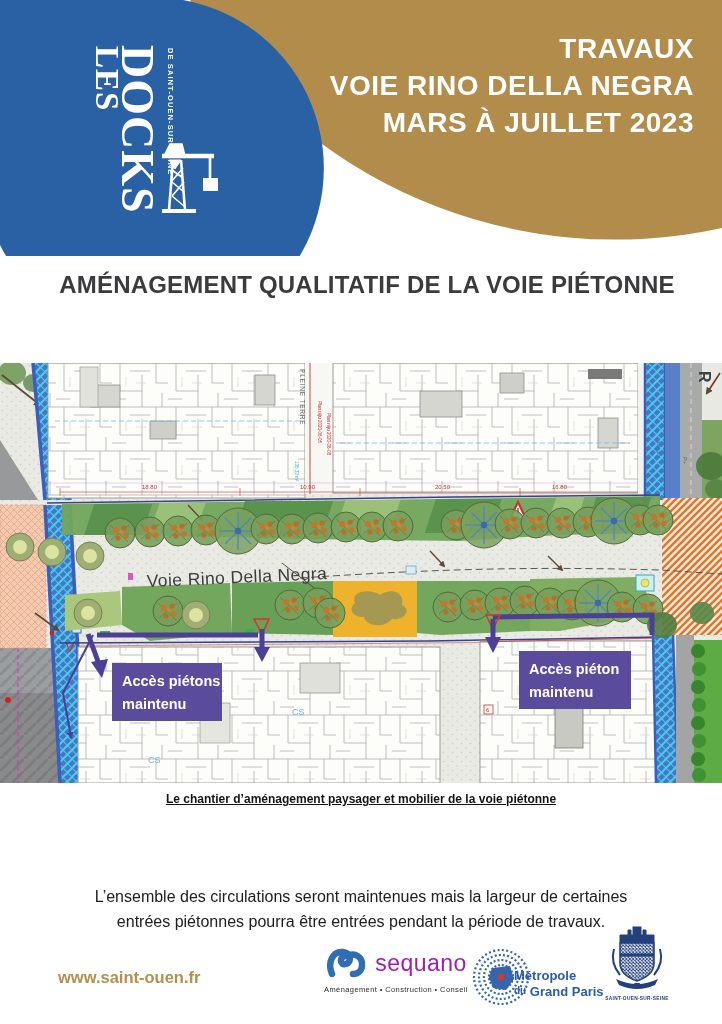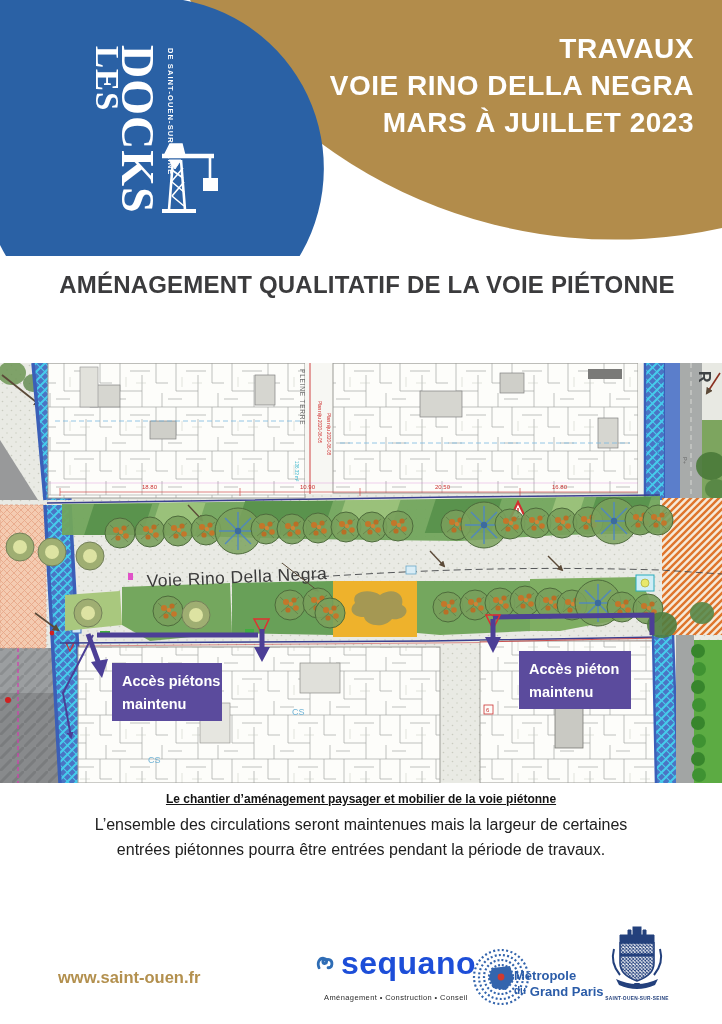--- a/index.html
+++ b/index.html
@@ -8,28 +8,28 @@
   .abs{position:absolute;}
   
   .hdr-svg{position:absolute;top:0;left:0;}
   
   .title{position:absolute;top:266px;left:6px;width:722px;text-align:center;
          font-weight:800;font-size:24px;line-height:37px;color:#3b3b3d;letter-spacing:.2px;}
   
   .p1{position:absolute;top:787px;left:30px;width:662px;text-align:center;
       font-weight:700;font-size:12px;line-height:25px;color:#141414;}
   .p1 span{text-decoration:underline;}
-  .p2{position:absolute;top:812px;left:40px;width:642px;text-align:center;
+  .p2{position:absolute;top:884px;left:40px;width:642px;text-align:center;
       font-weight:400;font-size:16px;line-height:25px;color:#202020;}
   
   .site{position:absolute;left:58px;top:968px;font-weight:700;font-size:16.5px;color:#b3904e;text-align:center;}
   .seq{position:absolute;left:316px;top:944px;width:160px;text-align:center;}
   .seq-row{display:flex;align-items:center;justify-content:center;gap:6px;}
-  .seq-name{font-weight:700;font-size:32px;color:#1d4ed8;letter-spacing:.5px;}
-  .seq-tag{margin-top:11px;font-size:7.5px;color:#2c2c2c;letter-spacing:.4px;white-space:nowrap;}
+  .seq-name{font-weight:400;font-size:23px;color:#a21caf;letter-spacing:.5px;}
+  .seq-tag{margin-top:3px;font-size:7.5px;color:#2c2c2c;letter-spacing:.4px;white-space:nowrap;}
   .mgp{position:absolute;left:470px;top:946px;width:130px;height:70px;}
   .mgp-text{position:absolute;left:44px;top:22px;color:#2b5ca8;font-weight:700;line-height:15px;
             font-size:13px;white-space:nowrap;}
   .mgp-text .du{font-size:10px;vertical-align:2px;}
   .coat{position:absolute;left:602px;top:925px;width:70px;text-align:center;}
   .coat-cap{font-size:4.8px;font-weight:700;color:#23407c;letter-spacing:.3px;margin-top:1px;}
   svg text{font-family:"Liberation Sans",sans-serif;}
   .serif{font-family:"Liberation Serif",serif;}
 </style>
 </head>

